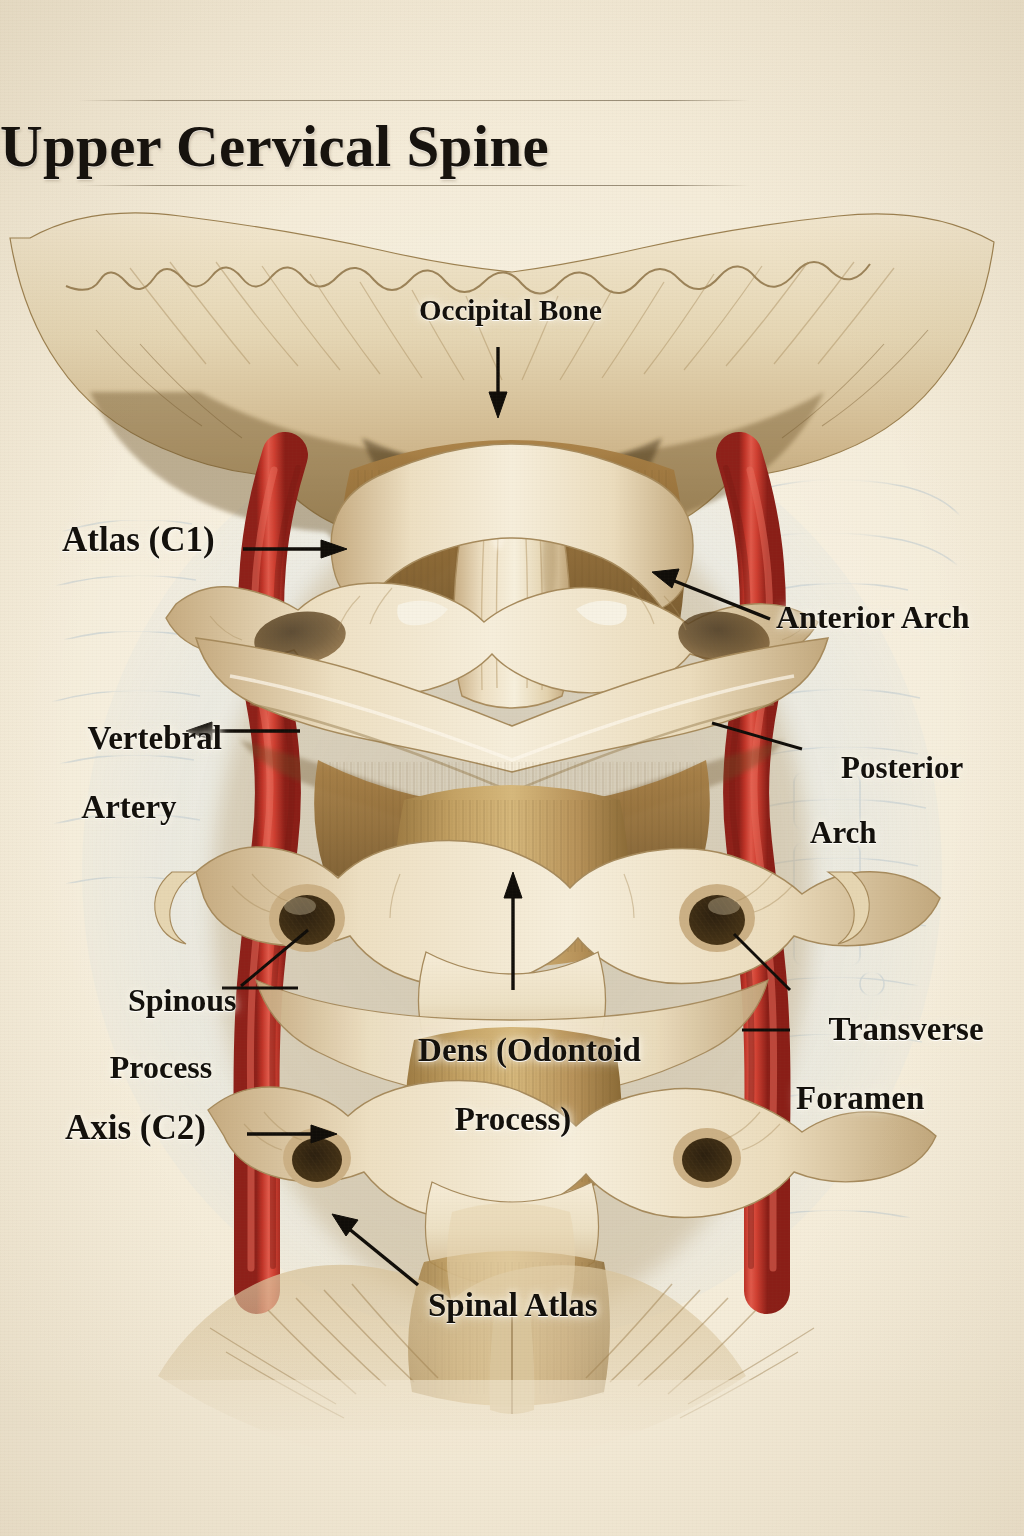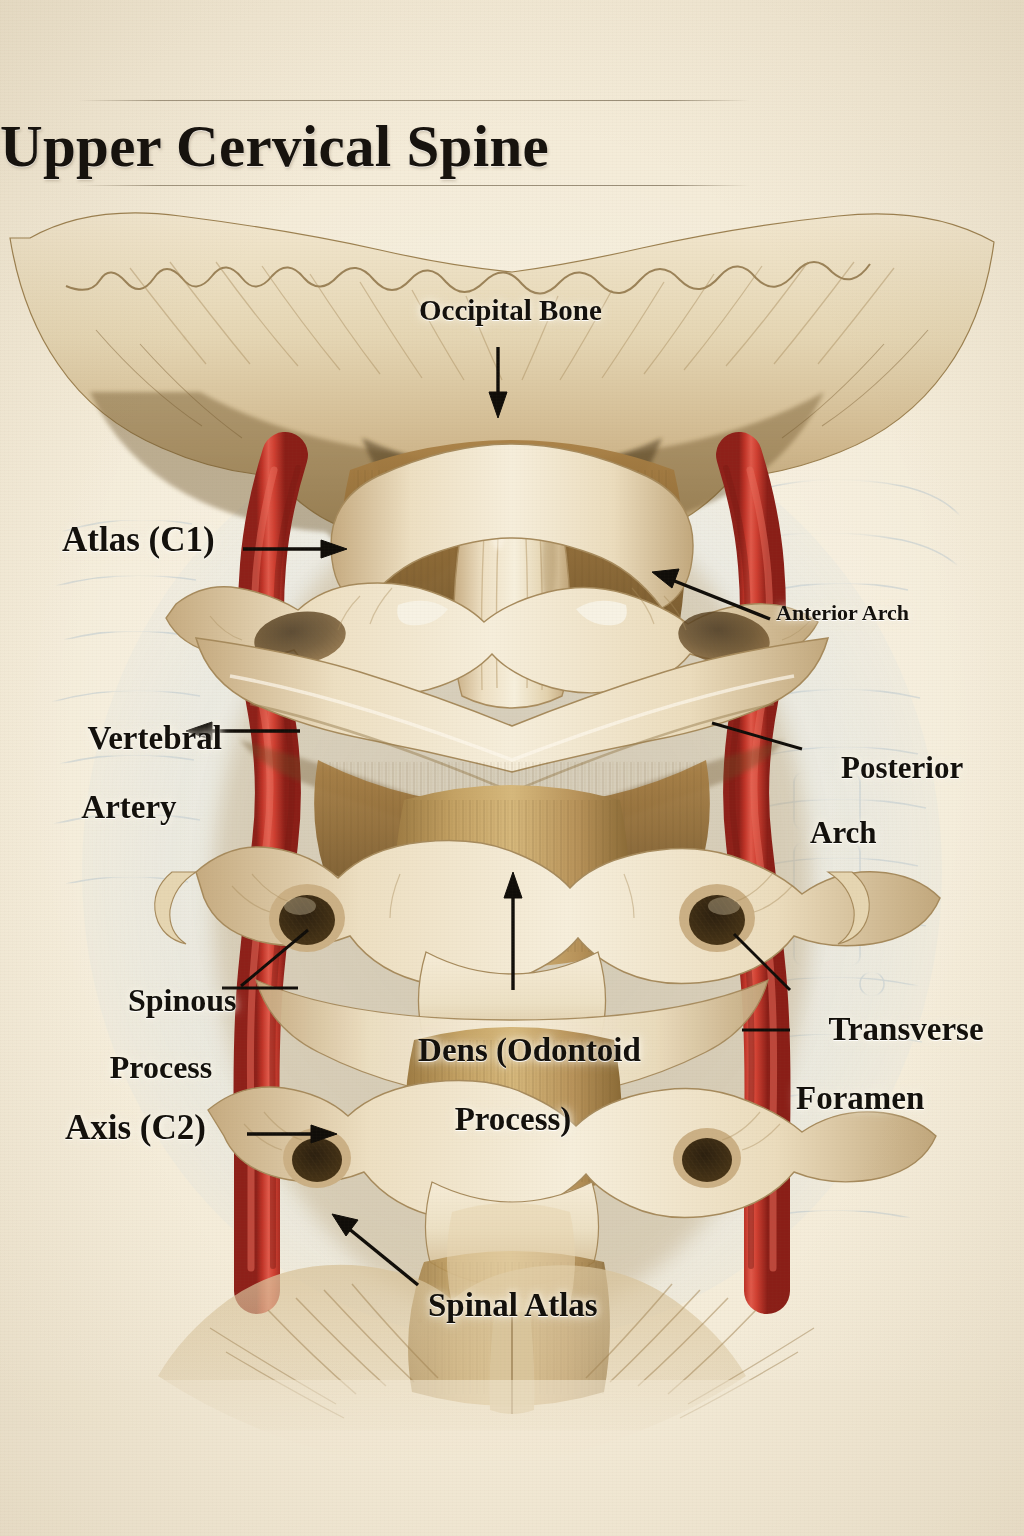--- a/index.html
+++ b/index.html
@@ -49,21 +49,21 @@
   #art{position:absolute;left:0;top:0;width:1024px;height:1536px;}
 
   
   .lbl{
     position:absolute;color:#14110c;font-weight:700;
     line-height:1.05;white-space:pre;
     text-shadow:0 1px 0 rgba(255,255,255,.85), 0 0 7px rgba(250,245,232,.95), 0 0 14px rgba(250,245,232,.8);
   }
   #l-occipital{left:372px;top:295px;font-size:29px;font-weight:600;margin-left:47px;}
   #l-atlas    {left:62px; top:522px;font-size:35px;}
-  #l-anterior {left:776px;top:601px;font-size:22px;font-weight:600;}
+  #l-anterior {left:776px;top:601px;font-size:32px;font-weight:600;}
   #l-vert     {left:55px; top:686px;font-size:33px;font-weight:600;text-align:center;width:148px;}
   #l-post     {left:810px;top:719px;font-size:31px;font-weight:600;}
   #l-spinous  {left:96px; top:950px;font-size:32px;font-weight:600;text-align:center;width:130px;}
   #l-dens     {left:384px;top:998px;font-size:33px;font-weight:700;text-align:center;width:258px;}
   #l-trans    {left:796px;top:977px;font-size:33px;font-weight:600;}
   #l-axis     {left:65px; top:1110px;font-size:35px;}
   #l-spinal   {left:428px;top:1288px;font-size:33px;font-weight:600;}
 
   .lbl .ln2{display:block;}
 </style>

